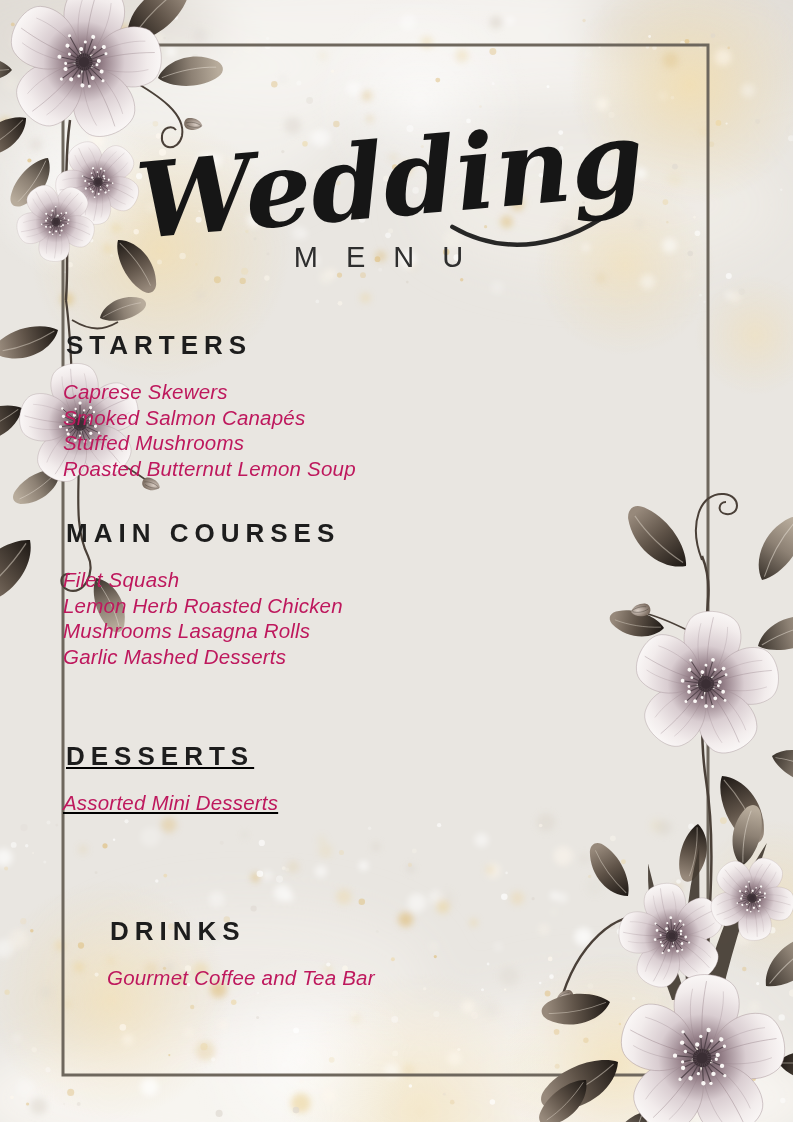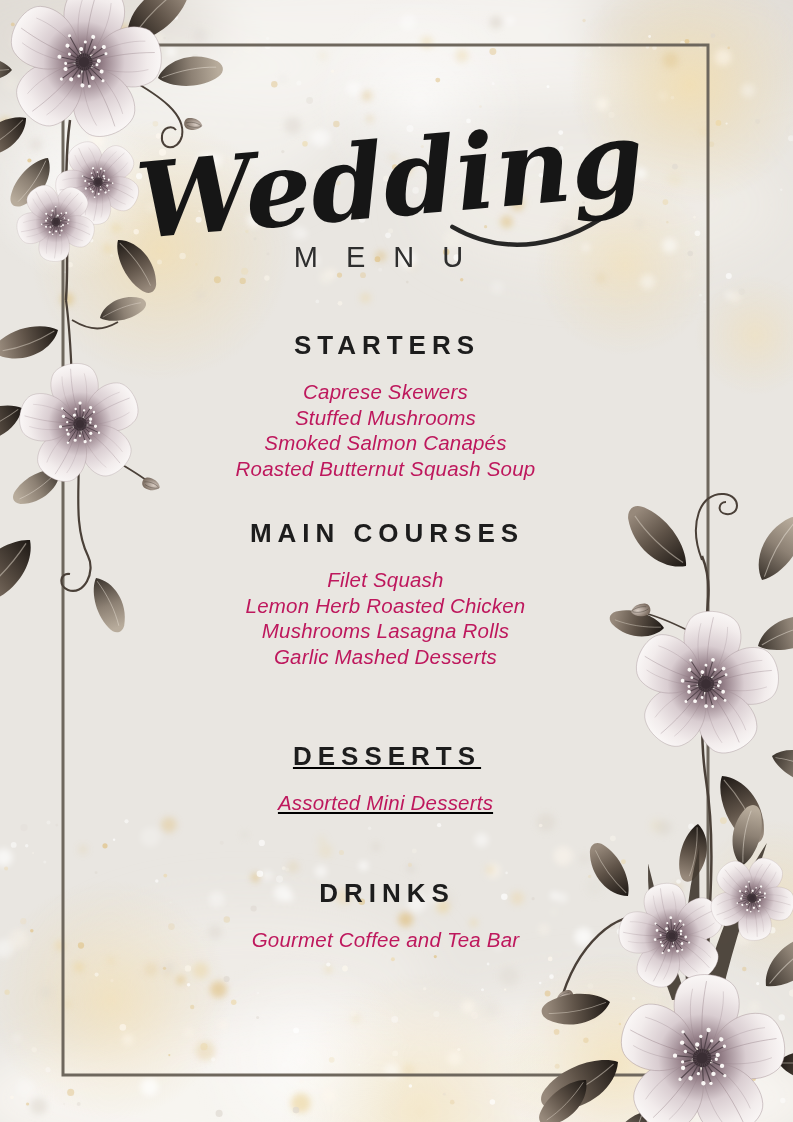--- a/index.html
+++ b/index.html
@@ -5,30 +5,30 @@
   html,body{margin:0;padding:0;background:#ffffff;}
   .canvas{position:relative;width:793px;height:1122px;overflow:hidden;background:#e9e6e1;
           font-family:"Liberation Sans",sans-serif;}
   svg.bg{position:absolute;left:0;top:0;width:793px;height:1122px;display:block;}
   .content{position:absolute;left:0;top:0;width:793px;height:1122px;}
   .frame-content{position:absolute;left:63px;top:0;width:645px;height:932px;}
   .title-svg{position:absolute;left:133px;top:104px;width:520px;height:190px;overflow:visible;}
   .script-text{font-family:"DejaVu Serif",serif;font-style:italic;font-weight:bold;fill:#161616;}
   .menu-word{position:absolute;top:241px;width:100%;text-align:center;
              font-size:29px;font-weight:500;color:#2e2e2e;letter-spacing:28px;text-indent:14px;}
-  .menu-section{position:absolute;width:100%;text-align:center;}
+  .menu-section{position:absolute;width:100%;text-align:left;}
   .menu-section h2{margin:0;font-size:26px;font-weight:700;color:#1d1d1d;
                    letter-spacing:6px;text-indent:3px;font-family:"Liberation Sans",sans-serif;}
   .menu-section ul{list-style:none;margin:18px 0 0;padding:0;}
   .menu-section li{font-style:italic;font-size:20.5px;line-height:25.7px;color:#be185d;
                    letter-spacing:0.2px;font-weight:500;}
   .sec-starters{top:330px;}
   .sec-mains{top:518px;}
   .sec-desserts{top:741px;text-decoration:underline;}
-  .sec-drinks{top:878px;}
+  .sec-drinks{top:916px;padding-left:44px;}
 </style>
 </head>
 <body>
 
 <div class="canvas">
 
   <svg class="bg" viewBox="0 0 793 1122" aria-hidden="true">
     <defs>
       <filter id="soft" x="-60%" y="-60%" width="220%" height="220%">
           <feGaussianBlur stdDeviation="3"></feGaussianBlur>
@@ -690,23 +690,23 @@
       </g>
     </svg>
 
     <div class="frame-content">
       <div class="menu-word">MENU</div>
 
       <section class="menu-section sec-starters">
         <h2>STARTERS</h2>
         <ul>
           <li>Caprese Skewers</li>
+          <li>Smoked Salmon Canapés</li>
           <li>Stuffed Mushrooms</li>
-          <li>Smoked Salmon Canapés</li>
-          <li>Roasted Butternut Squash Soup</li>
+          <li>Roasted Butternut Lemon Soup</li>
         </ul>
       </section>
 
       <section class="menu-section sec-mains">
         <h2>MAIN COURSES</h2>
         <ul>
           <li>Filet Squash</li>
           <li>Lemon Herb Roasted Chicken</li>
           <li>Mushrooms Lasagna Rolls</li>
           <li>Garlic Mashed Desserts</li>

